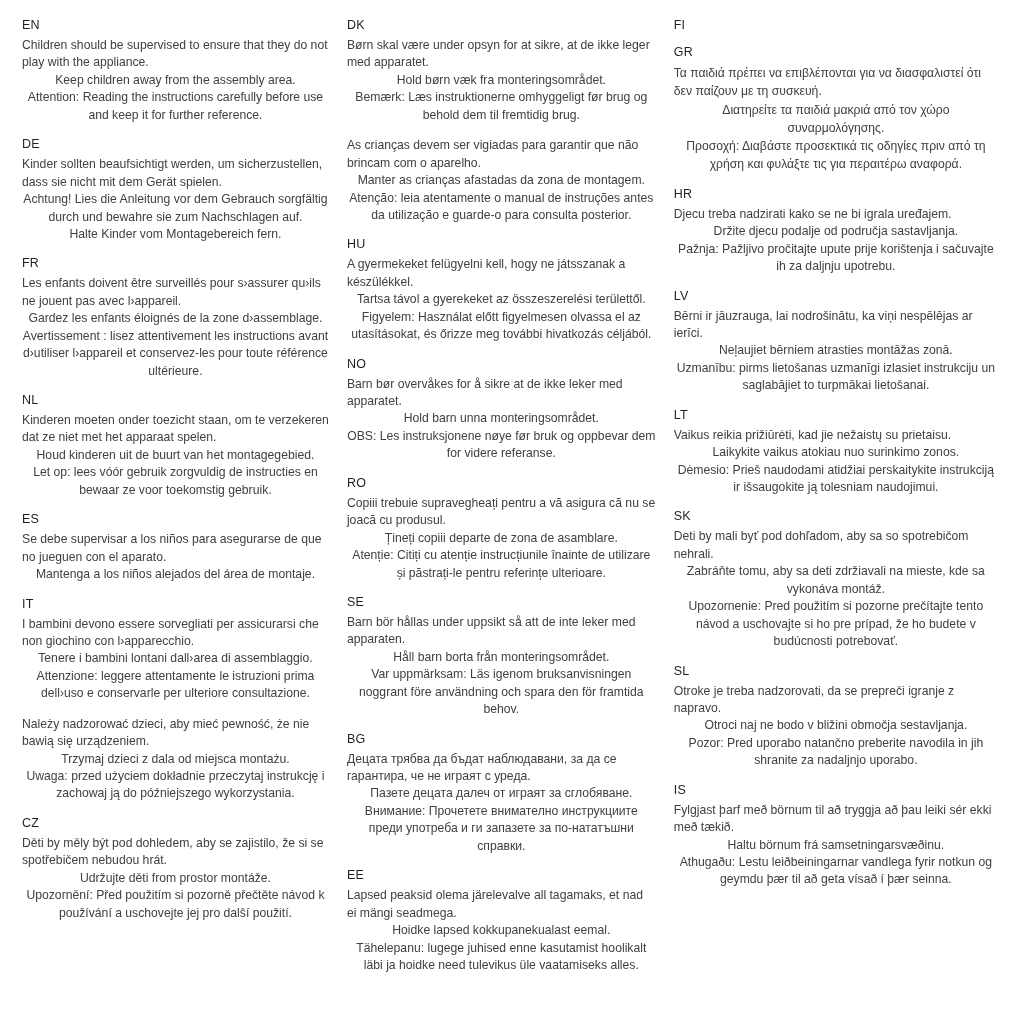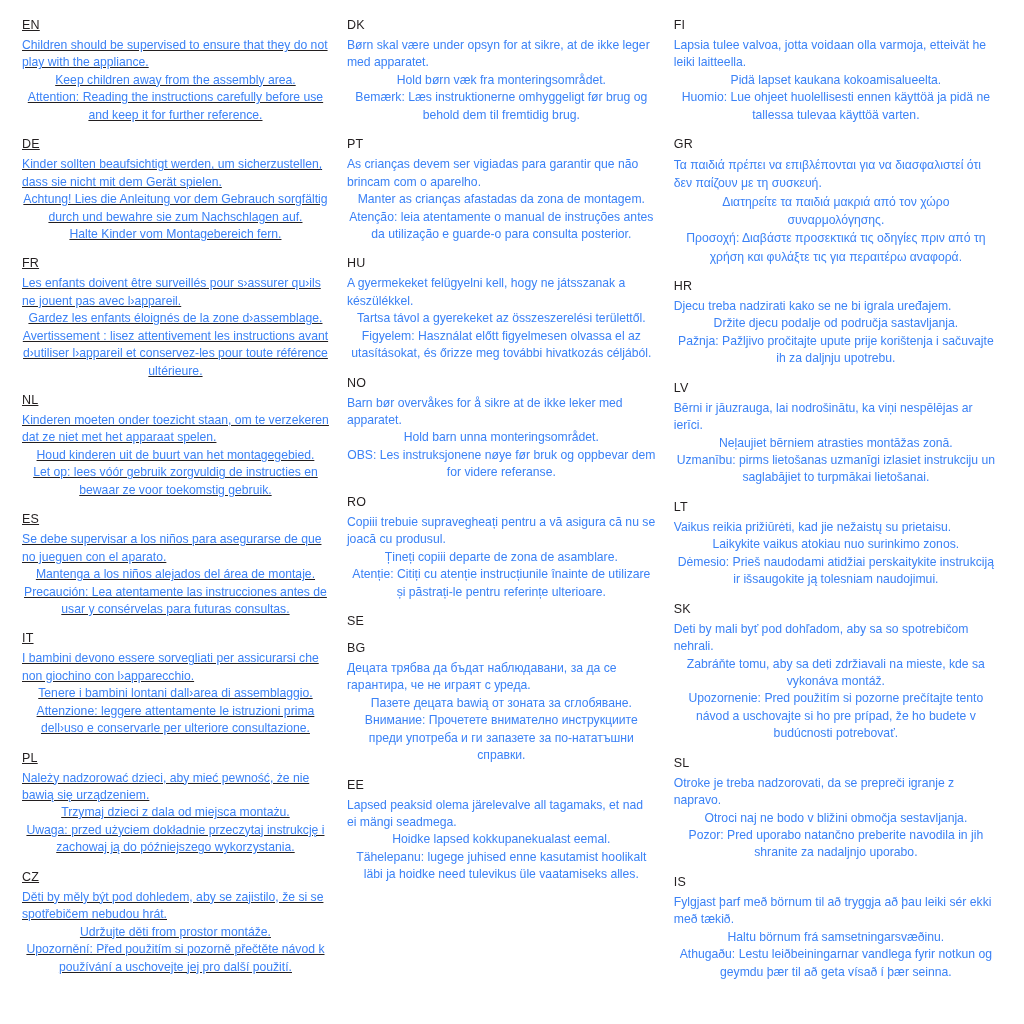--- a/index.html
+++ b/index.html
@@ -22,38 +22,38 @@
     display: flex;
     flex-direction: row;
     align-items: flex-start;
     gap: 0;
   }
   .column {
     box-sizing: border-box;
     width: 333px;
     padding-right: 18px;
   }
-  .col-1 { width: 336px; text-decoration: underline; }
+  .col-1 { width: 336px; }
   .col-2 { width: 338px; }
   .col-3 { width: 340px; padding-right: 4px; }
 
   .block {
     margin-bottom: 13px;
   }
   .lang-code {
     font-size: 12.5px;
     font-weight: 400;
     letter-spacing: 0.2px;
     margin: 0 0 5px 0;
     color: #231f20;
   }
   .lines {
     font-size: 12.2px;
     line-height: 1.43;
-    color: #3b82f6;
+    color: #404040;
   }
   .lines p {
     margin: 0 0 0 0;
   }
   
   .lines p + p {
     margin-top: 0px;
     text-align: center;
   }
   .greek .lines {
@@ -95,33 +95,31 @@
           <p>Kinderen moeten onder toezicht staan, om te verzekeren dat ze niet met het apparaat spelen.</p>
           <p>Houd kinderen uit de buurt van het montagegebied.</p>
           <p>Let op: lees vóór gebruik zorgvuldig de instructies en bewaar ze voor toekomstig gebruik.</p>
         </div>
       </div>
       <div class="block">
         <div class="lang-code">ES</div>
         <div class="lines">
           <p>Se debe supervisar a los niños para asegurarse de que no jueguen con el aparato.</p>
           <p>Mantenga a los niños alejados del área de montaje.</p>
-          <p>Precaución: Lea atentamente las instrucciones antes de usar y consérvelas para futuras consultas.</p>
         </div>
       </div>
       <div class="block">
         <div class="lang-code">IT</div>
         <div class="lines">
           <p>I bambini devono essere sorvegliati per assicurarsi che non giochino con l›apparecchio.</p>
           <p>Tenere i bambini lontani dall›area di assemblaggio.</p>
           <p>Attenzione: leggere attentamente le istruzioni prima dell›uso e conservarle per ulteriore consultazione.</p>
         </div>
       </div>
       <div class="block">
-        <div class="lang-code">PL</div>
         <div class="lines">
           <p>Należy nadzorować dzieci, aby mieć pewność, że nie bawią się urządzeniem.</p>
           <p>Trzymaj dzieci z dala od miejsca montażu.</p>
           <p>Uwaga: przed użyciem dokładnie przeczytaj instrukcję i zachowaj ją do późniejszego wykorzystania.</p>
         </div>
       </div>
       <div class="block">
         <div class="lang-code">CZ</div>
         <div class="lines">
           <p>Děti by měly být pod dohledem, aby se zajistilo, že si se spotřebičem nebudou hrát.</p>
@@ -133,21 +131,20 @@
   <div class="column col-2">
       <div class="block">
         <div class="lang-code">DK</div>
         <div class="lines">
           <p>Børn skal være under opsyn for at sikre, at de ikke leger med apparatet.</p>
           <p>Hold børn væk fra monteringsområdet.</p>
           <p>Bemærk: Læs instruktionerne omhyggeligt før brug og behold dem til fremtidig brug.</p>
         </div>
       </div>
       <div class="block">
-        <div class="lang-code">PT</div>
         <div class="lines">
           <p>As crianças devem ser vigiadas para garantir que não brincam com o aparelho.</p>
           <p>Manter as crianças afastadas da zona de montagem.</p>
           <p>Atenção: leia atentamente o manual de instruções antes da utilização e guarde-o para consulta posterior.</p>
         </div>
       </div>
       <div class="block">
         <div class="lang-code">HU</div>
         <div class="lines">
           <p>A gyermekeket felügyelni kell, hogy ne játsszanak a készülékkel.</p>
@@ -166,46 +163,46 @@
       <div class="block">
         <div class="lang-code">RO</div>
         <div class="lines">
           <p>Copiii trebuie supravegheați pentru a vă asigura că nu se joacă cu produsul.</p>
           <p>Țineți copiii departe de zona de asamblare.</p>
           <p>Atenție: Citiți cu atenție instrucțiunile înainte de utilizare și păstrați-le pentru referințe ulterioare.</p>
         </div>
       </div>
       <div class="block">
         <div class="lang-code">SE</div>
+        <div class="lines">
+          <p>Barn bör hållas under uppsikt så att de inte leker med apparaten.</p>
+          <p>Håll barn borta från monteringsområdet.</p>
+          <p>Var uppmärksam: Läs igenom bruksanvisningen noggrant före användning och spara den för framtida behov.</p>
+        </div>
       </div>
       <div class="block">
         <div class="lang-code">BG</div>
         <div class="lines">
           <p>Децата трябва да бъдат наблюдавани, за да се гарантира, че не играят с уреда.</p>
-          <p>Пазете децата bawią от зоната за сглобяване.</p>
+          <p>Пазете децата далеч от играят за сглобяване.</p>
           <p>Внимание: Прочетете внимателно инструкциите преди употреба и ги запазете за по-нататъшни справки.</p>
         </div>
       </div>
       <div class="block">
         <div class="lang-code">EE</div>
         <div class="lines">
           <p>Lapsed peaksid olema järelevalve all tagamaks, et nad ei mängi seadmega.</p>
           <p>Hoidke lapsed kokkupanekualast eemal.</p>
           <p>Tähelepanu: lugege juhised enne kasutamist hoolikalt läbi ja hoidke need tulevikus üle vaatamiseks alles.</p>
         </div>
       </div>
     </div>
   <div class="column col-3">
       <div class="block">
         <div class="lang-code">FI</div>
-        <div class="lines">
-          <p>Lapsia tulee valvoa, jotta voidaan olla varmoja, etteivät he leiki laitteella.</p>
-          <p>Pidä lapset kaukana kokoamisalueelta.</p>
-          <p>Huomio: Lue ohjeet huolellisesti ennen käyttöä ja pidä ne tallessa tulevaa käyttöä varten.</p>
-        </div>
       </div>
       <div class="block greek">
         <div class="lang-code">GR</div>
         <div class="lines">
           <p>Τα παιδιά πρέπει να επιβλέπονται για να διασφαλιστεί ότι δεν παίζουν με τη συσκευή.</p>
           <p>Διατηρείτε τα παιδιά μακριά από τον χώρο συναρμολόγησης.</p>
           <p>Προσοχή: Διαβάστε προσεκτικά τις οδηγίες πριν από τη χρήση και φυλάξτε τις για περαιτέρω αναφορά.</p>
         </div>
       </div>
       <div class="block">

